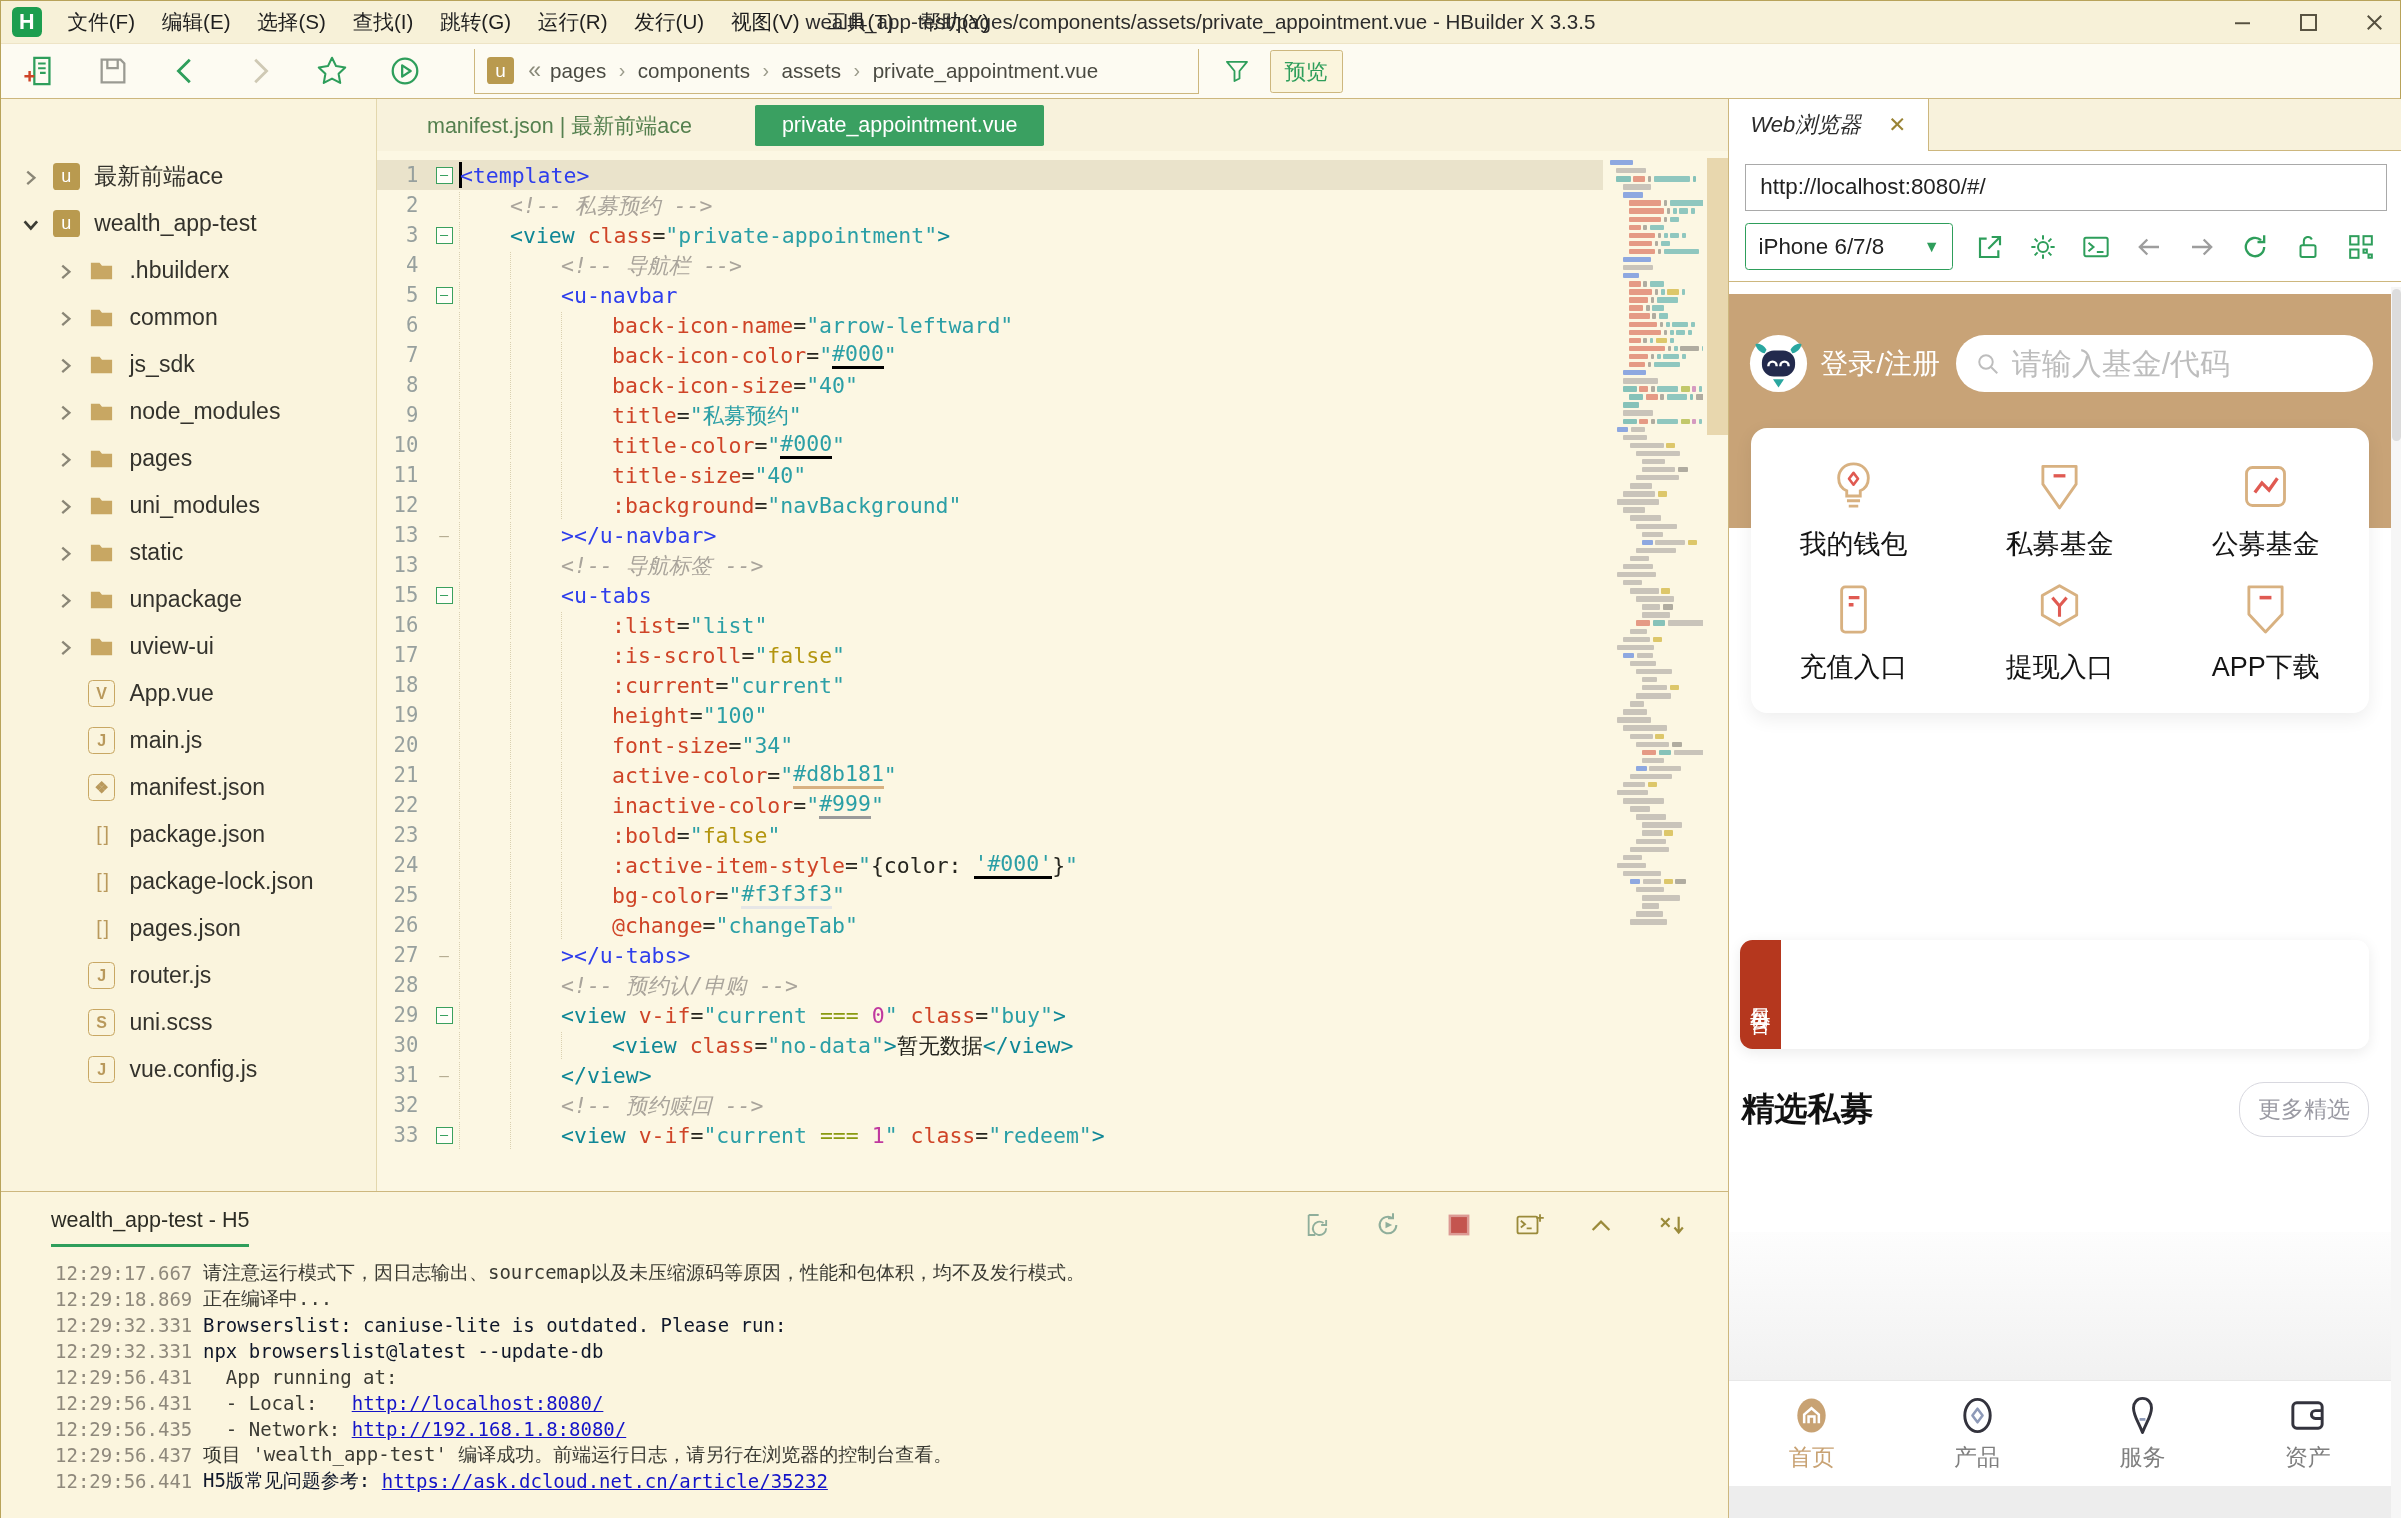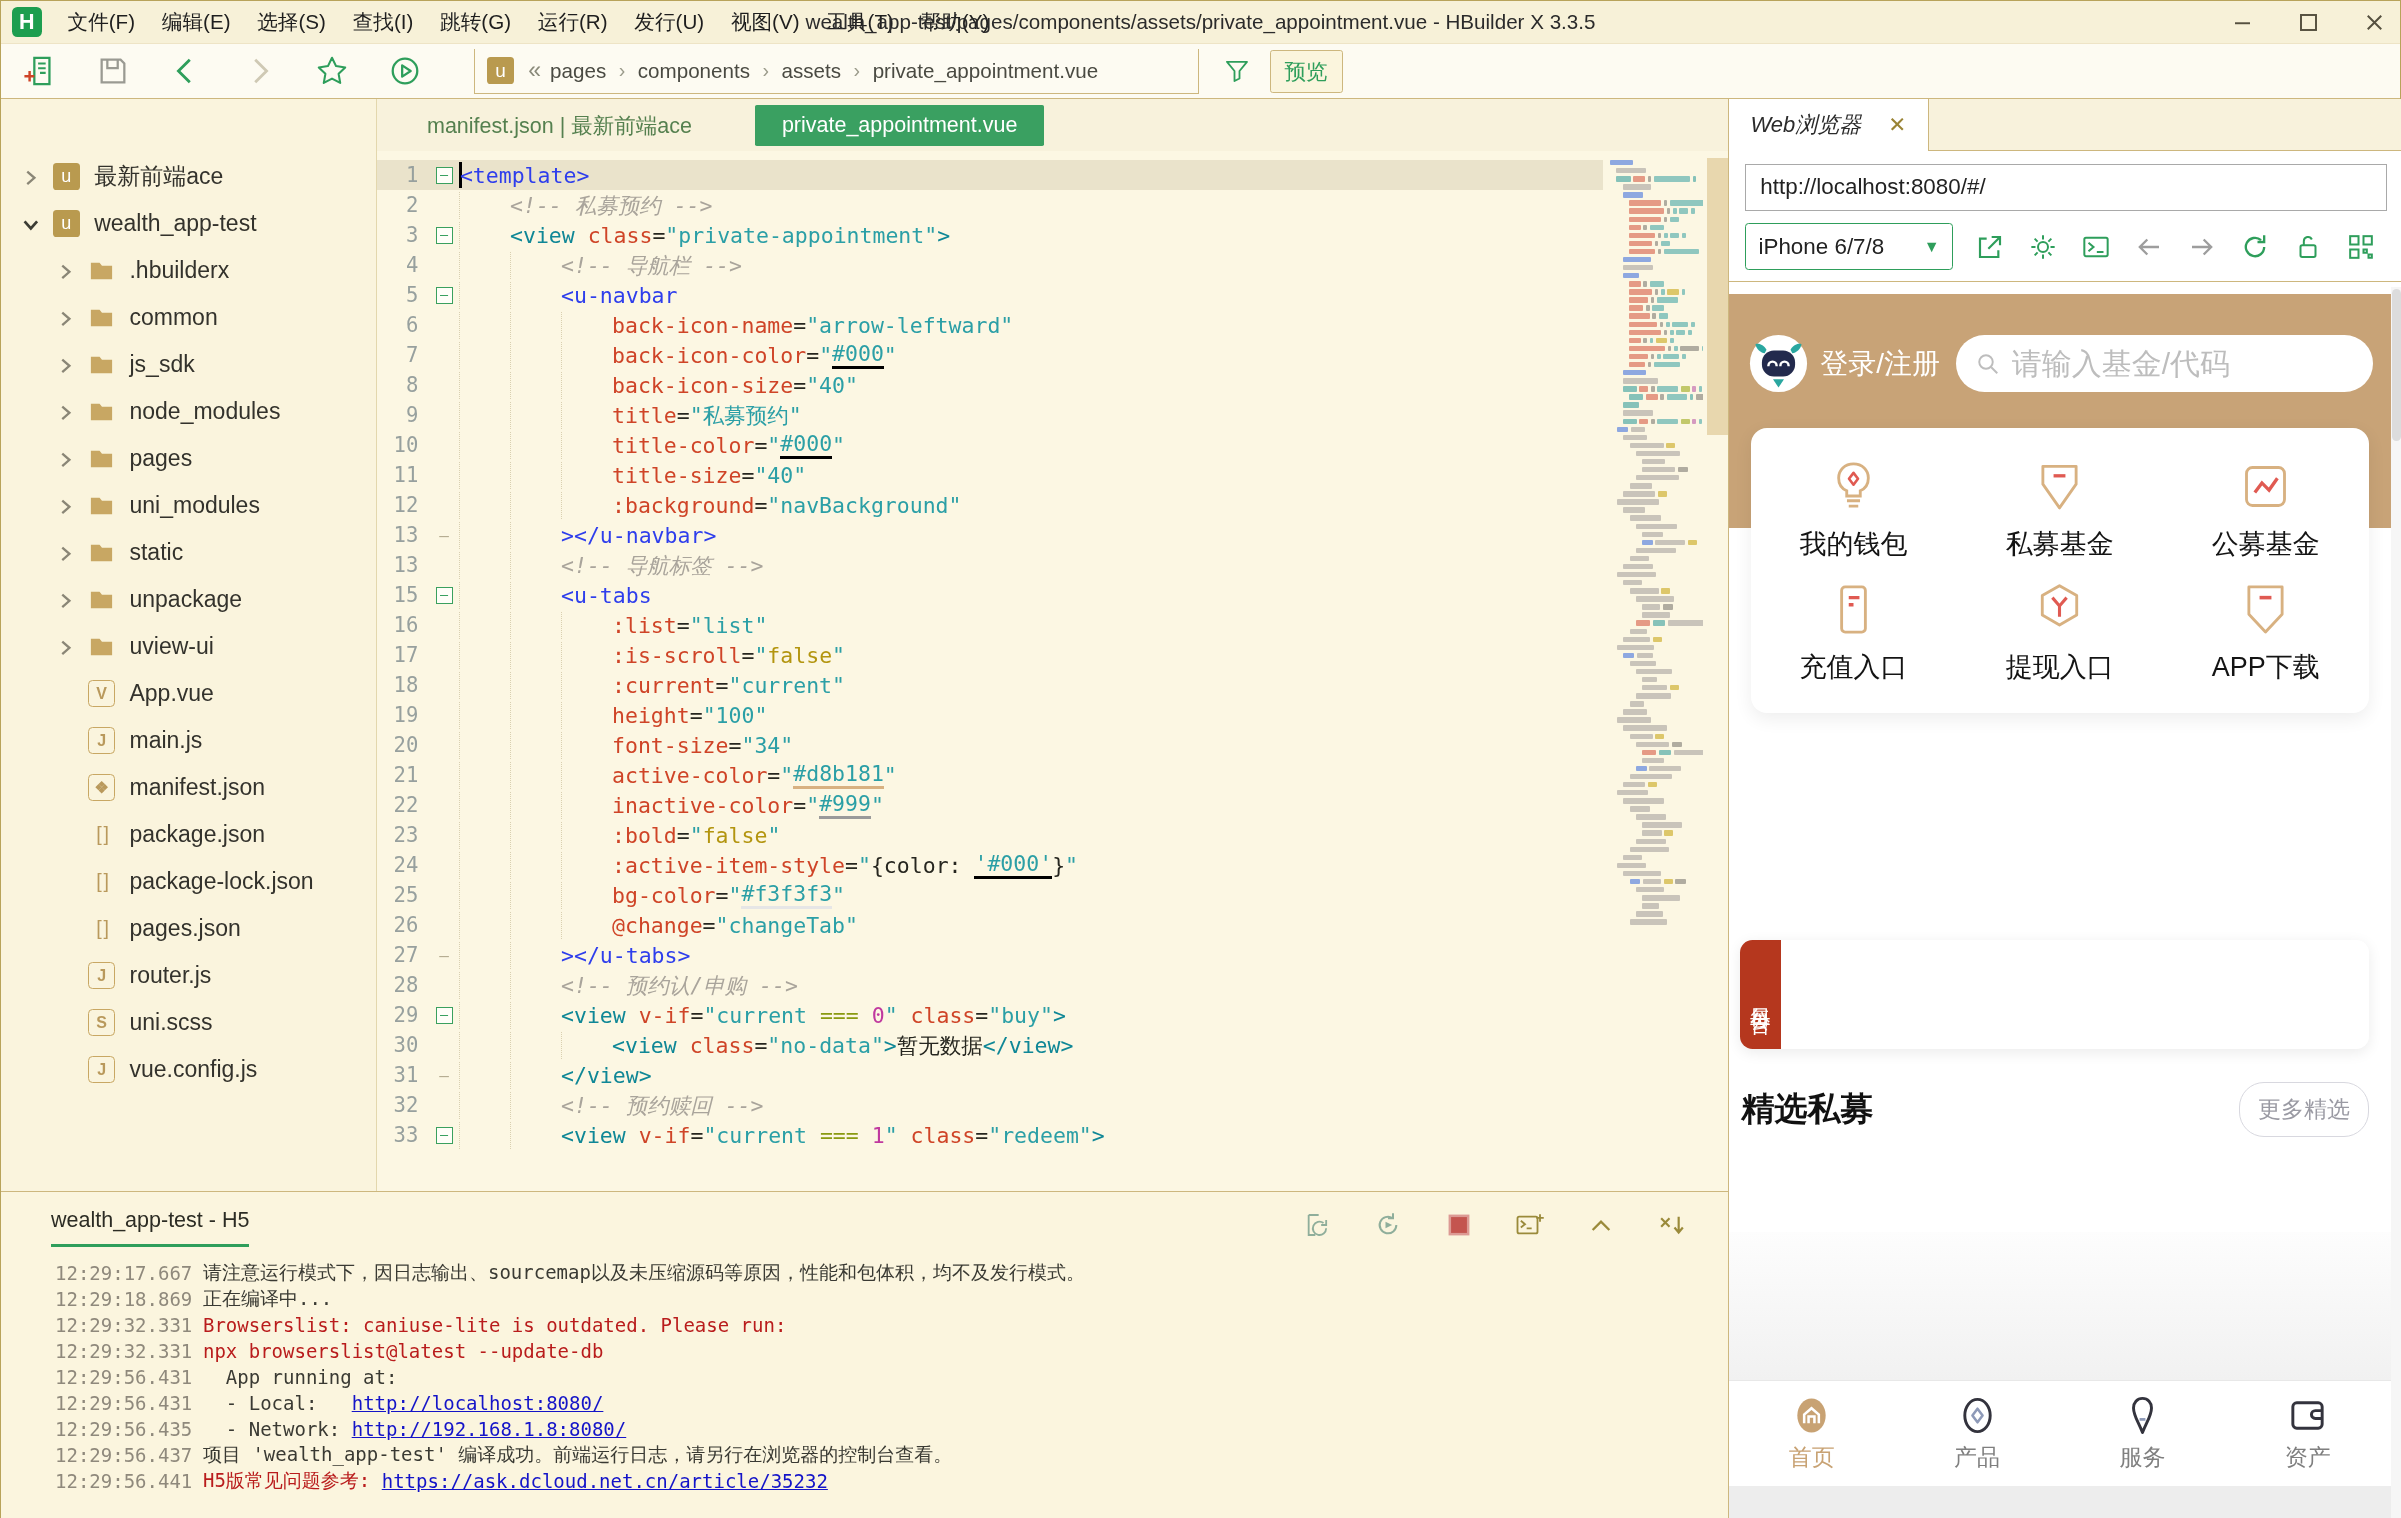--- a/index.html
+++ b/index.html
@@ -119,21 +119,21 @@
   .console { position:absolute; left:0; top:1190px; width:1727px; height:328px; background:#fbf5de; border-top:1.8px solid #cdb77e; }
   .ctabrow { position:relative; height:68px; }
   .ctab { position:absolute; left:50px; top:16px; font-size:21.5px; color:#2c2c24; padding-bottom:10.7px; border-bottom:3.6px solid #2f9e5b; }
   .cicons { position:absolute; right:41px; top:18px; display:flex; gap:41px; }
   .cico { width:30px; height:30px; }
   .cico svg { width:100%; height:100%; }
   .c-green { color:#8fae9b; } .c-olive { color:#9a8a3a; }
   .logs { padding-left:54px; font-family:"DejaVu Sans Mono", monospace; font-size:19px; }
   .logline { height:26px; white-space:pre; display:flex; align-items:center; }
   .logline .ts { color:#8f897c; margin-right:10.7px; }
-  .lg-p { color:#3a3a33; } .lg-r { color:#b91c1c; }
+  .lg-p { color:#3a3a33; } .lg-r { color:#0f172a; }
   .lg-l { color:#1414c8; text-decoration:underline; }
 </style>
 </head>
 <body>
 
 <div id="root">
 
   <div class="titlebar">
     <div class="hx-logo">H</div>
     <ul class="menus" id="menus">

